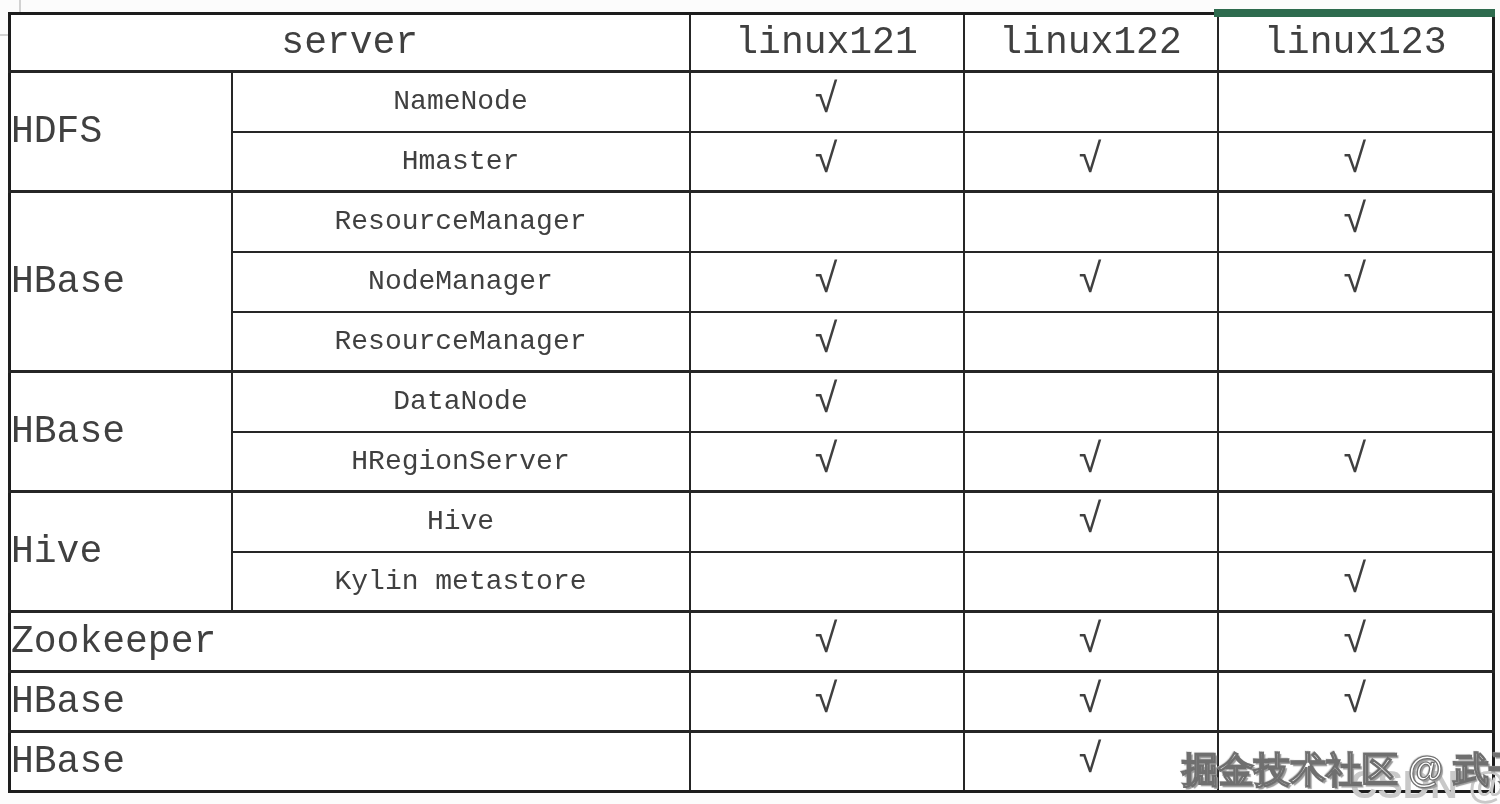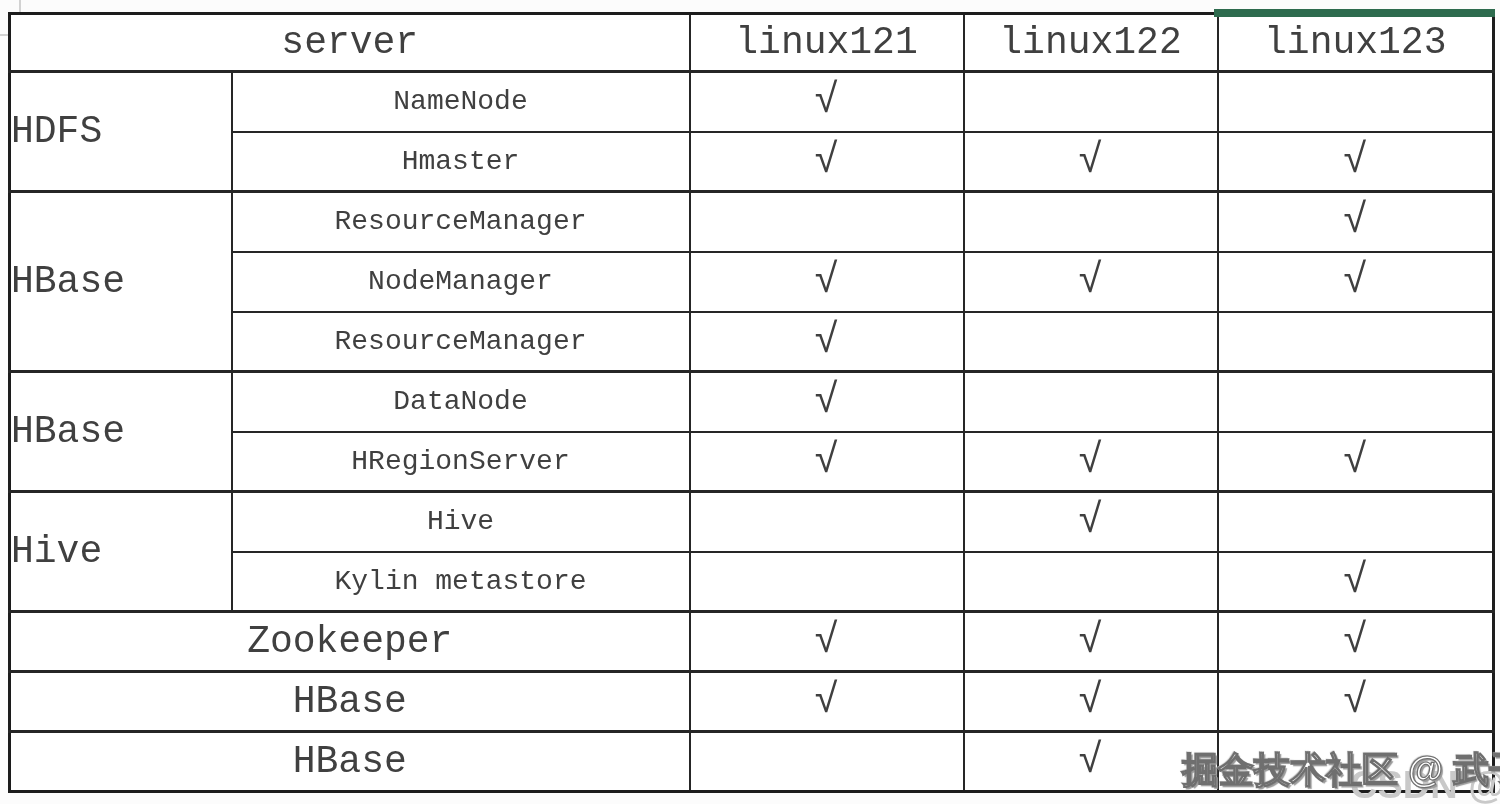--- a/index.html
+++ b/index.html
@@ -36,21 +36,21 @@
     font-weight:normal;
     padding:0;
     overflow:hidden;
     white-space:nowrap;
   }
   .deploy tr.header-row th { height:58px; border-bottom-width:3px; font-size:38px; text-align:center; }
   .deploy tr.thick-top td { border-top-width:3px; }
 
   .cell-group   { text-align:left; font-size:38px; }
   .cell-service { text-align:center; font-size:28px; padding-left:12px; }
-  .cell-merged  { text-align:center; font-size:38px; }
+  .cell-merged  { text-align:left; font-size:38px; }
   .cell-check   { text-align:center; font-size:41px; line-height:1; }
 
   
   .green-bar {
     position:absolute; left:1214px; top:9px;
     width:281px; height:8px;
     background:#2e6b4e;
     z-index:3;
   }
 

